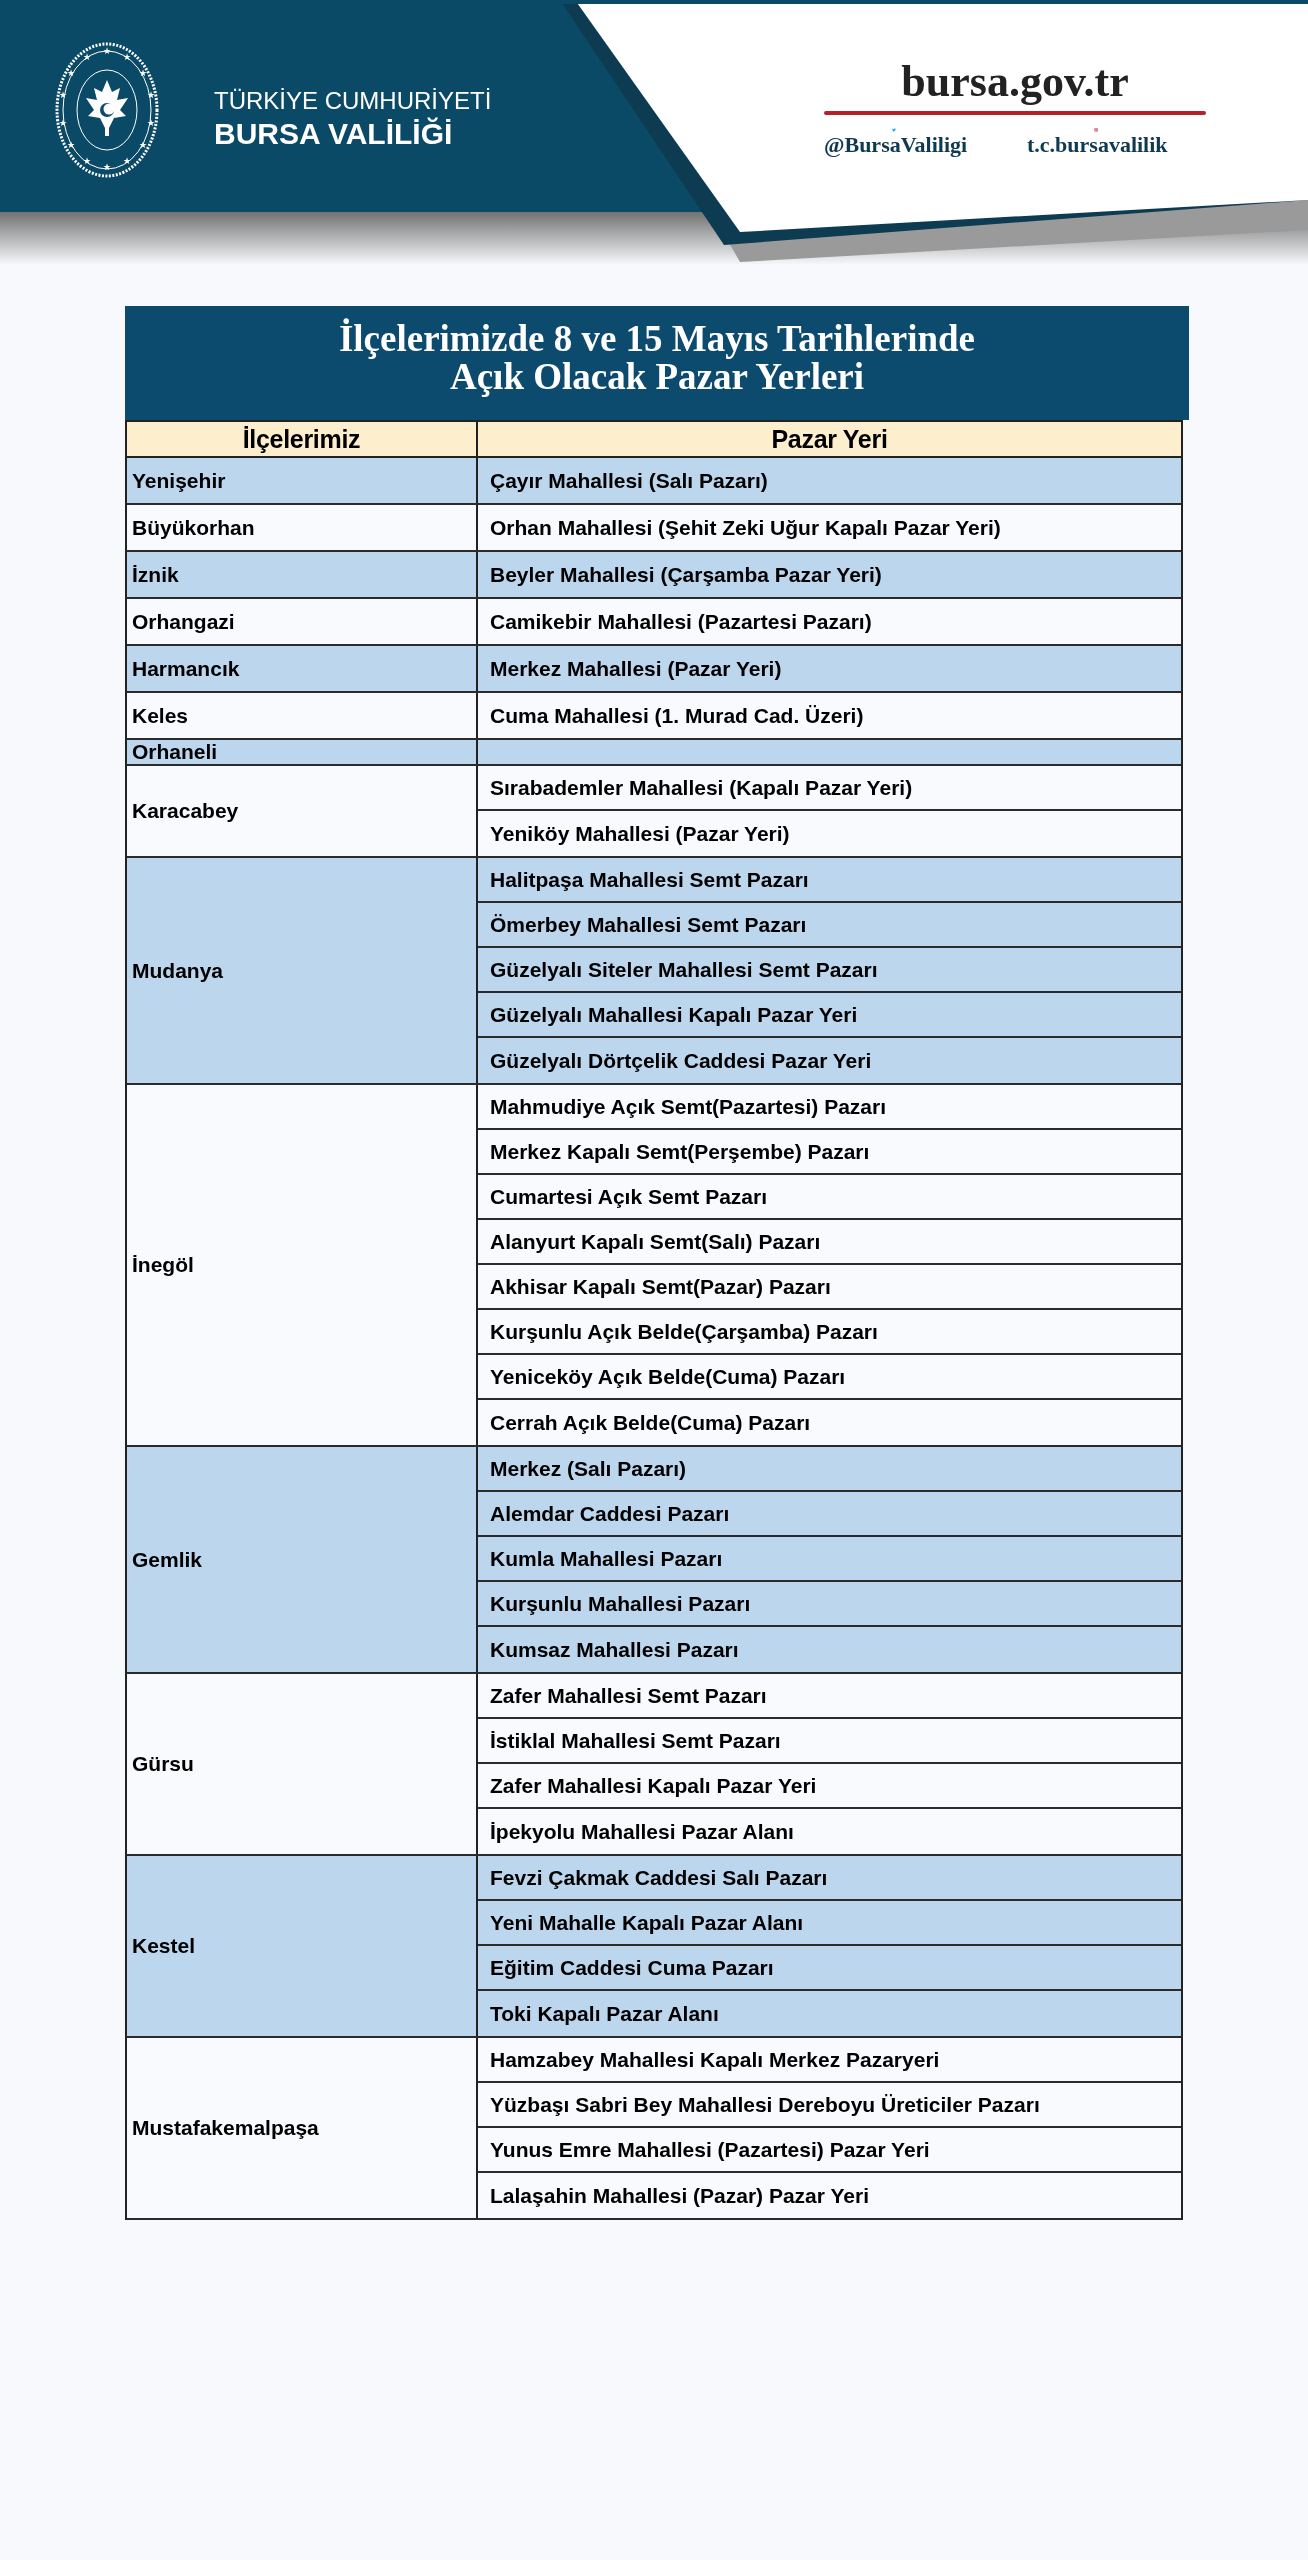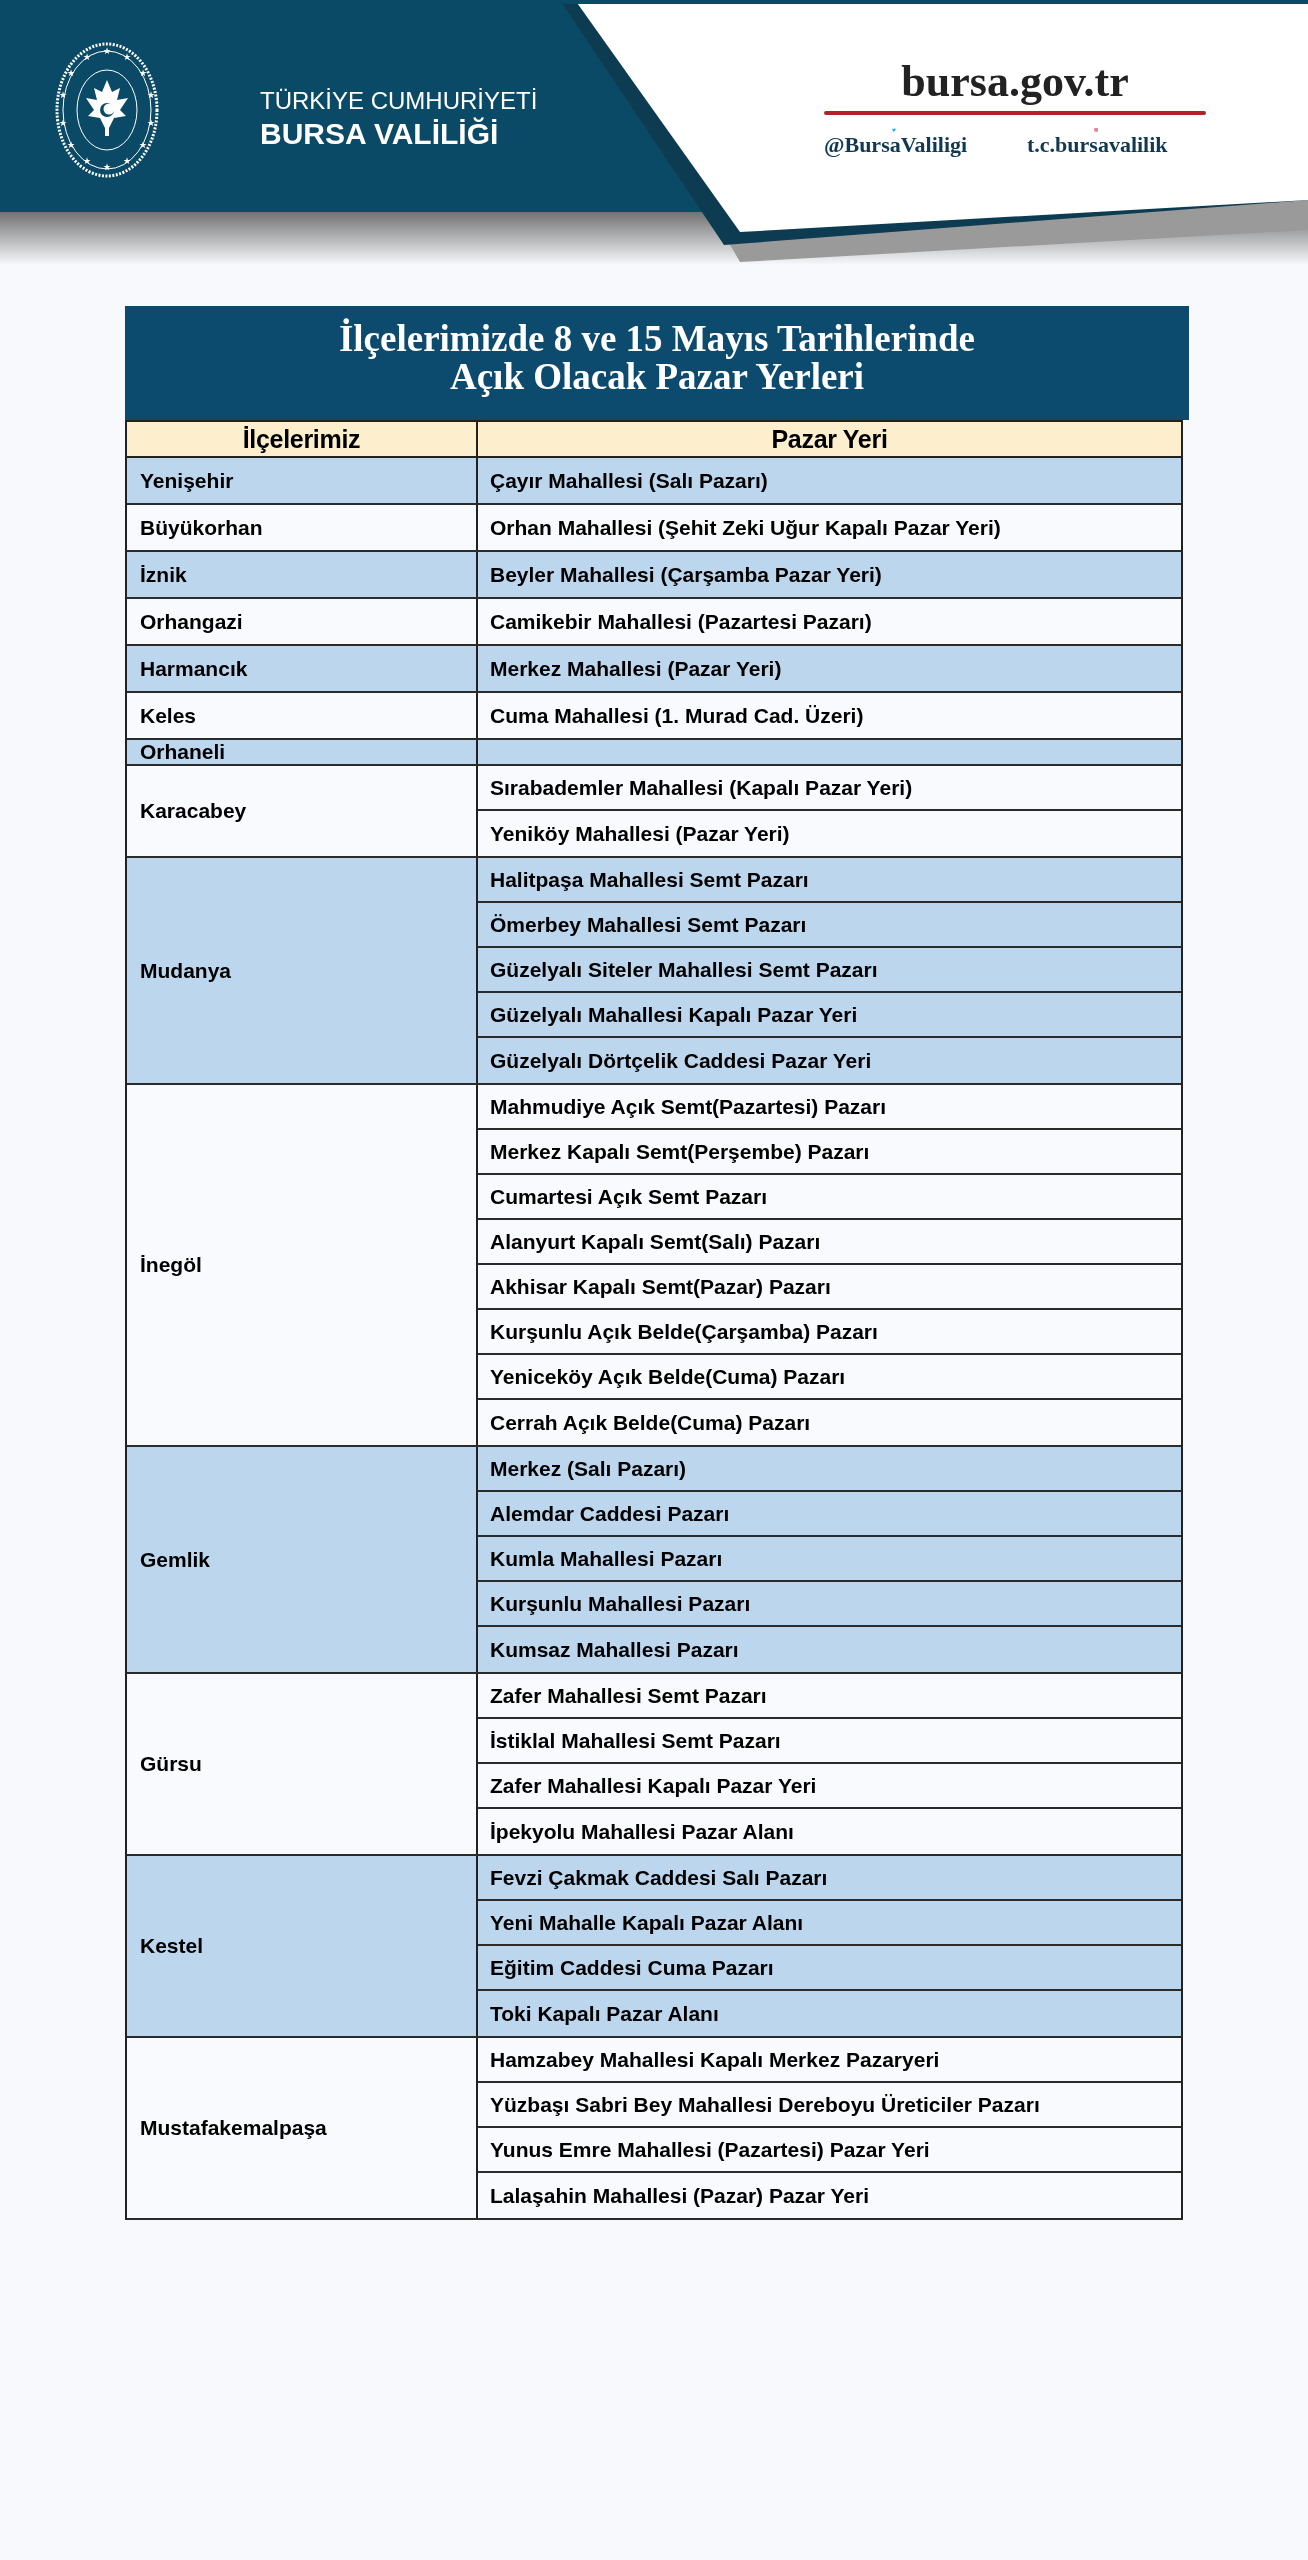--- a/index.html
+++ b/index.html
@@ -7,21 +7,21 @@
   body { position: relative; font-family: "Liberation Sans", sans-serif; }
 
   
   .header { position: absolute; left: 0; top: 0; width: 1308px; height: 270px; }
   .header-shadow { position: absolute; left: 0; top: 210px; width: 1308px; height: 55px;
     background: linear-gradient(#6d6d6d, rgba(247,249,252,0)); }
   .header-bg { position: absolute; left: 0; top: 0; width: 1308px; height: 212px; background: #0b4a66; }
   .header svg.shape { position: absolute; left: 0; top: 0; }
 
   .seal { position: absolute; left: 54px; top: 40px; width: 106px; height: 140px; }
-  .org-text { position: absolute; left: 214px; top: 86px; color: #ffffff; margin-left: 46px; }
+  .org-text { position: absolute; left: 214px; top: 86px; color: #ffffff; }
   .org-line1 { font-size: 24px; letter-spacing: 0px; font-weight: normal; line-height: 30px; }
   .org-line2 { font-size: 30px; font-weight: bold; line-height: 36px; }
 
   .site { position: absolute; left: 825px; top: 56px; width: 380px; text-align: center;
     font-family: "Liberation Serif", serif; font-weight: bold; font-size: 44px; color: #222; }
   .site-rule { position: absolute; left: 824px; top: 111px; width: 382px; height: 4px;
     background: #b3222b; border-radius: 2px; }
   .social { position: absolute; top: 128px; height: 30px; display: flex; align-items: center;
     font-family: "Liberation Serif", serif; font-weight: bold; font-size: 22px; color: #0f3a52; flex-direction: column; }
   .social.tw { left: 824px; }
@@ -40,21 +40,21 @@
   .thead { display: flex; height: 38px; background: #fdefce; border-top: 2px solid #222; border-bottom: 2px solid #222; }
   .thead .c1 { width: 351px; border-right: 2px solid #222; }
   .thead div { display: flex; align-items: center; justify-content: center;
     font-weight: bold; font-size: 25px; color: #000; letter-spacing: -0.3px; }
   .thead .c2 { flex: 1; }
 
   .group { display: flex; border-bottom: 2px solid #2b2b2b; }
   .group.blue { background: #bcd6ee; }
   .group.white { background: #f8fafd; }
   .group .dist { width: 351px; border-right: 2px solid #222; display: flex; align-items: center;
-    padding-left: 13px; font-weight: bold; font-size: 21px; color: #000; }
+    padding-left: 5px; font-weight: bold; font-size: 21px; color: #000; }
   .group .places { flex: 1; }
   .place { height: 45px; display: flex; align-items: center; padding-left: 12px;
     font-weight: bold; font-size: 21px; color: #000; border-bottom: 2px solid #2b2b2b; white-space: nowrap; }
   .place:last-child { border-bottom: none; }
 </style>
 </head>
 <body>
 
 <div class="header">
   <div class="header-shadow"></div>

